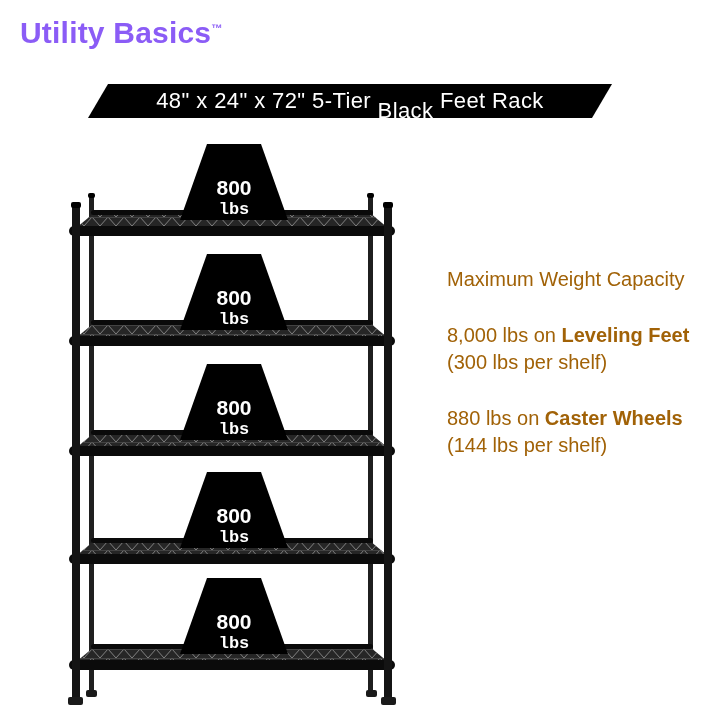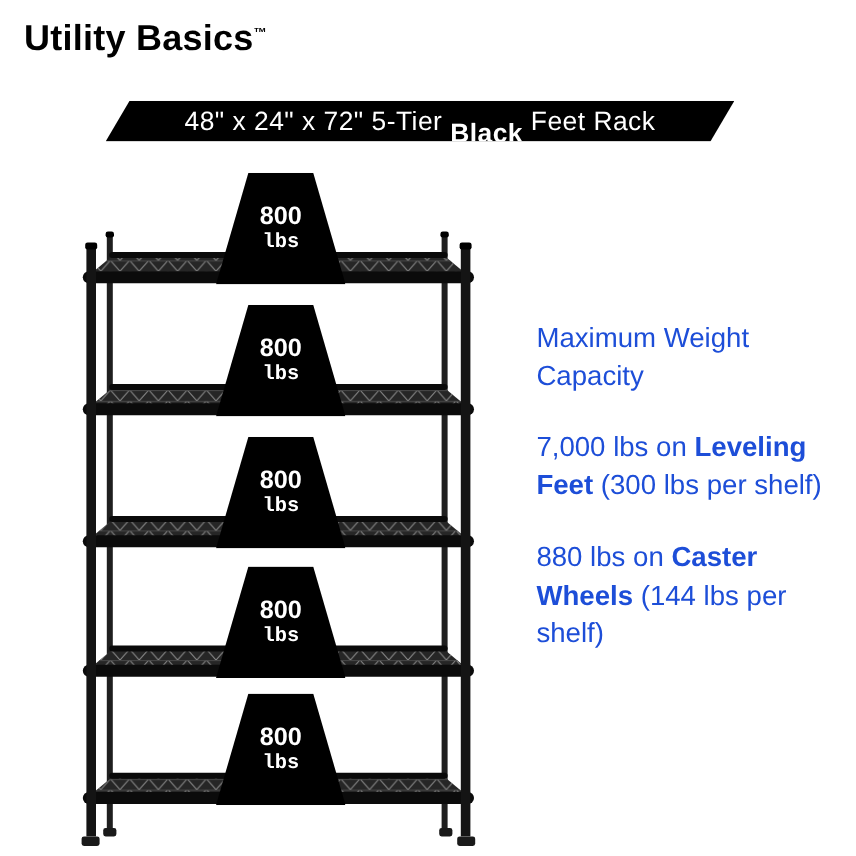--- a/index.html
+++ b/index.html
@@ -8,66 +8,66 @@
   .page {
     position: relative;
     width: 713px; height: 713px;
     background: #ffffff;
     font-family: "Liberation Sans", sans-serif;
     overflow: hidden;
   }
   
   .brand {
     position: absolute; left: 20px; top: 16px;
-    font-size: 30px; font-weight: 700; color: #000000;
+    font-size: 30px; font-weight: 700; color: #8b5cf6;
     letter-spacing: 0.2px;
   }
   .brand .tm {
     font-size: 11px; vertical-align: super; font-weight: 700;
   }
   
   .banner {
     position: absolute; left: 88px; top: 84px;
     width: 524px; height: 34px;
     background: #000;
     color: #fff;
     display: flex; align-items: center; justify-content: center;
     font-size: 22px; letter-spacing: 0.4px;
     clip-path: polygon(20px 0, 100% 0, calc(100% - 20px) 100%, 0 100%);
     white-space: pre;
   }
-  .banner b { font-weight: 700; margin-top: 20px; }
+  .banner b { font-weight: 400; margin-top: 20px; }
   
   .rack {
     position: absolute; left: 52px; top: 190px;
     width: 360px; height: 520px;
   }
   
   .weight {
     position: absolute;
-    width: 108px; height: 93px;
+    width: 108px; height: 76px;
     background: #000; color: #fff;
     clip-path: polygon(25% 0, 75% 0, 100% 100%, 0 100%);
     display: flex; flex-direction: column;
-    align-items: center; justify-content: center;
+    align-items: center; justify-content: flex-end;
     font-weight: 700; text-align: center;
   }
   .weight .val { font-size: 21px; line-height: 1.15; }
   .weight .unit { font-size: 17px; line-height: 1.15; font-family: Liberation Mono, monospace; }
   .w1 { left: 180px; top: 144px; }
   .w2 { left: 180px; top: 254px; }
   .w3 { left: 180px; top: 364px; }
   .w4 { left: 180px; top: 472px; }
   .w5 { left: 180px; top: 578px; }
   
   .info {
     position: absolute; left: 447px; top: 266px;
     width: 254px;
-    color: #1d4ed8;
-    font-size: 23px; line-height: 1.38;
+    color: #a16207;
+    font-size: 20px; line-height: 1.38;
   }
   .info .heading { margin: 0 0 28px 0; font-weight: 400; }
   .info p { margin: 0 0 28px 0; font-weight: 400; white-space: normal; }
   .info b { font-weight: 700; }
 </style>
 </head>
 <body>
 
 <div class="page">
 
@@ -156,17 +156,17 @@
     <span class="val">800</span>
     <span class="unit">lbs</span>
   </div>
   <div class="weight w5">
     <span class="val">800</span>
     <span class="unit">lbs</span>
   </div>
 
   <div class="info">
     <p class="heading">Maximum Weight Capacity</p>
-    <p><span>7,000 lbs on </span><b>Leveling Feet</b><span> (300 lbs per shelf)</span></p>
+    <p><span>8,000 lbs on </span><b>Leveling Feet</b><span> (300 lbs per shelf)</span></p>
     <p><span>880 lbs on </span><b>Caster Wheels</b><span> (144 lbs per shelf)</span></p>
   </div>
 
 </div>
 
 </body></html>

